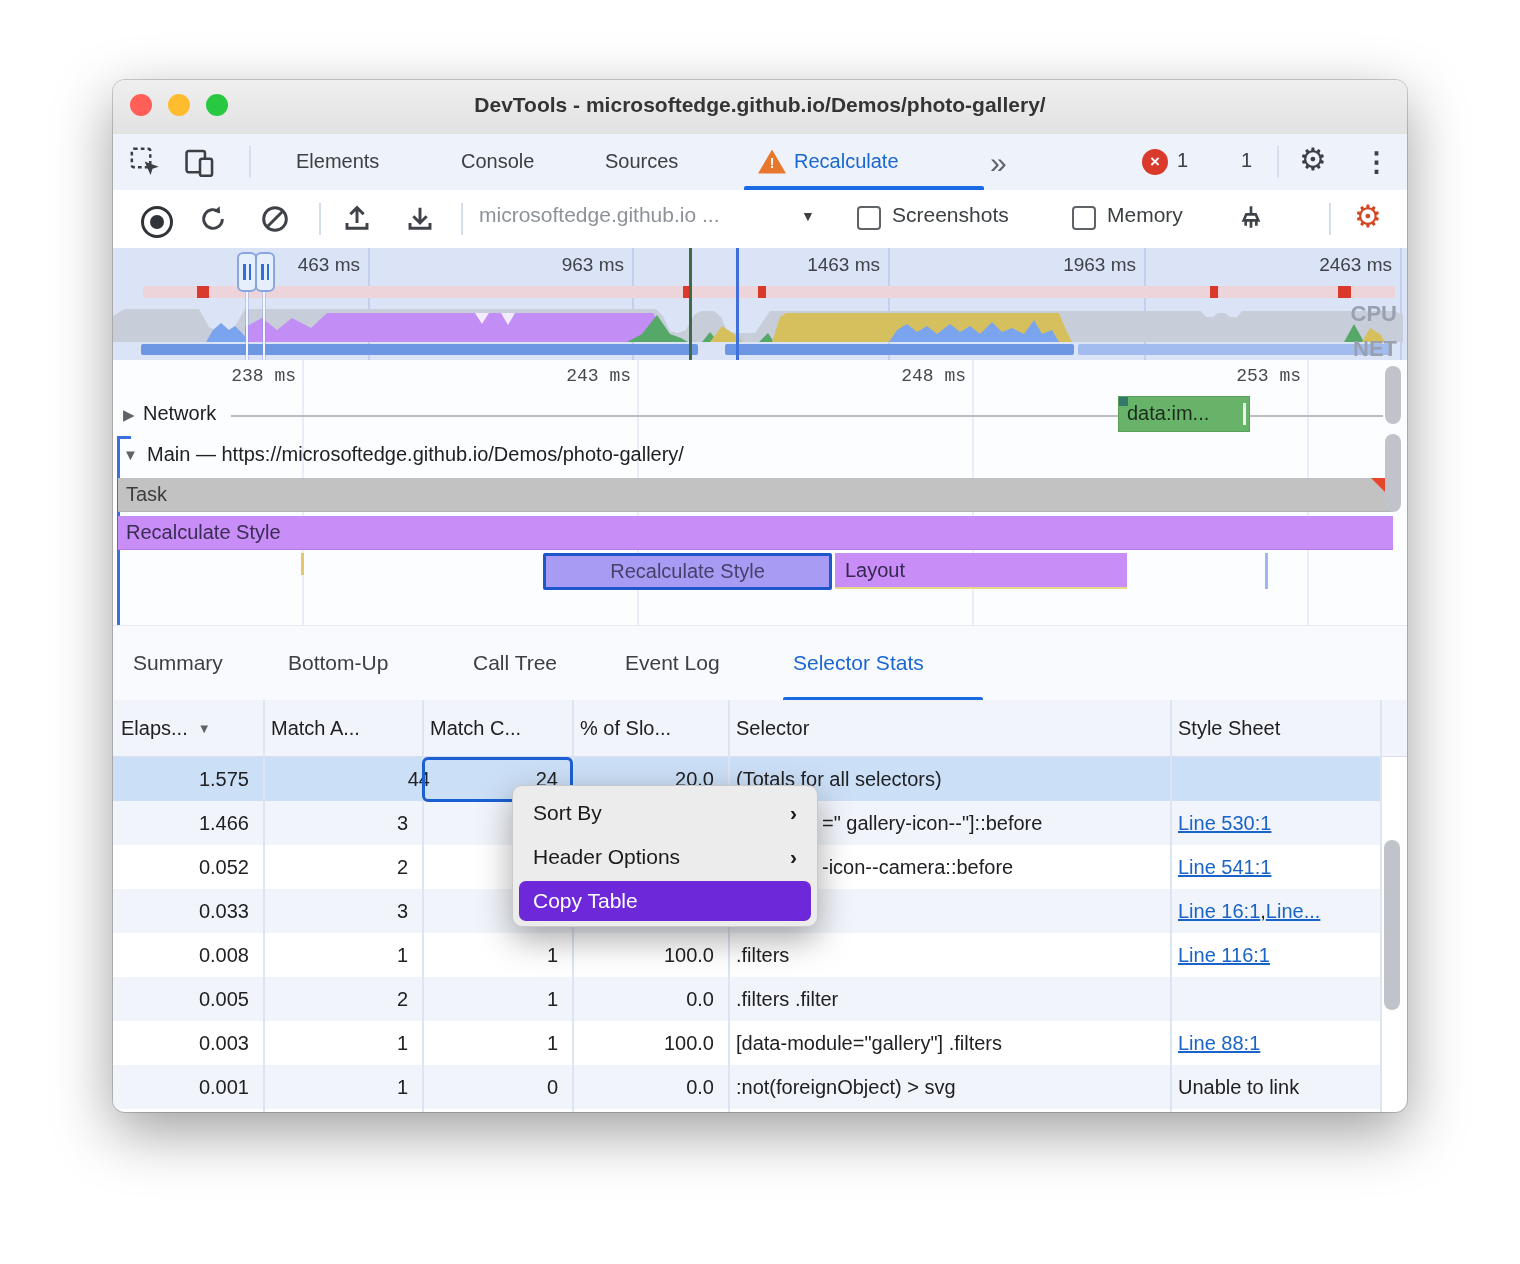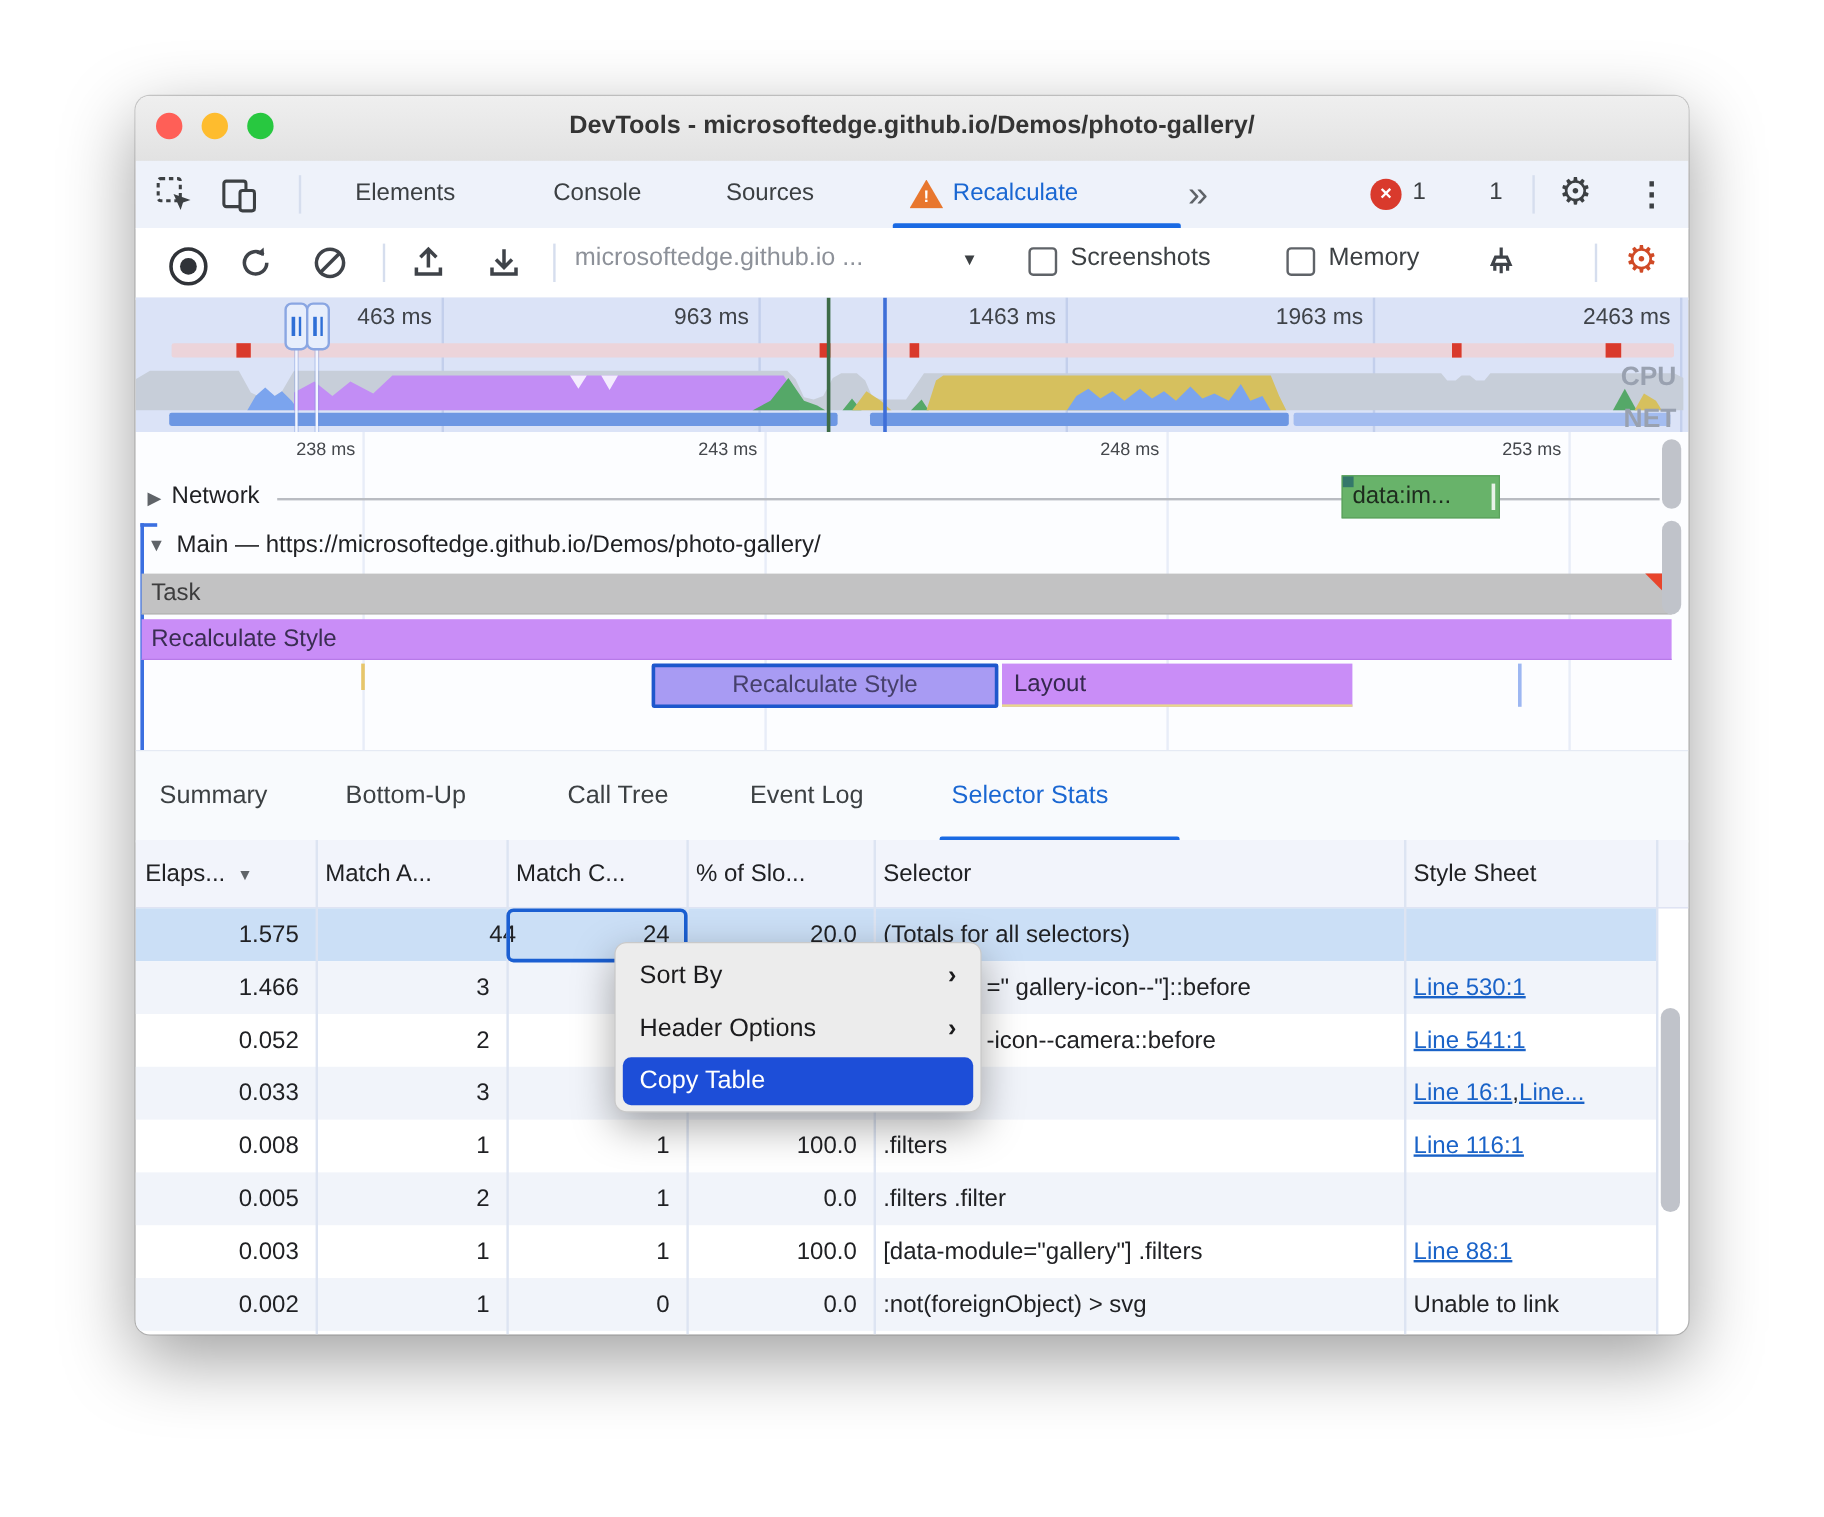--- a/index.html
+++ b/index.html
@@ -54,21 +54,21 @@
   .ov-right-label{position:absolute;right:10px;font-weight:bold;color:#99a1b0;font-size:22px;}
   .net-bar{position:absolute;top:96px;height:11px;border-radius:2px;}
   .handle{position:absolute;top:4px;width:16px;height:36px;background:#e7eefc;border:2px solid #8aa6e2;
     border-radius:6px;display:flex;align-items:center;justify-content:center;gap:3px;}
   .handle i{display:block;width:2.5px;height:16px;background:#2f6fd6;}
   .sel-line{position:absolute;top:40px;bottom:0;width:2px;background:#f2f6ff;box-shadow:0 0 0 1px rgba(120,150,220,.35);}
   .marker{position:absolute;top:0;bottom:0;width:3px;}
   
   #flame{position:absolute;left:0;top:280px;width:100%;height:265px;background:#fcfdff;}
   .fl-grid{position:absolute;top:0;height:265px;width:2px;background:#e8edf8;}
-  .fl-tick{position:absolute;top:6px;width:160px;text-align:right;font-size:15px;color:#45484d;}
+  .fl-tick{position:absolute;top:6px;width:160px;text-align:right;font-size:18px;color:#45484d;font-family:Liberation Mono, monospace;}
   #net-line{position:absolute;left:118px;top:55px;width:1152px;height:2px;background:#b9bcc2;}
   #net-row-label{position:absolute;left:30px;top:42px;font-size:20px;color:#202124;}
   .disc{position:absolute;font-size:15px;color:#5f6368;}
   #net-block{position:absolute;left:1005px;top:36px;width:132px;height:36px;background:#68b36a;
     border:1px solid #5aa05c;box-sizing:border-box;}
   #net-block .corner{position:absolute;left:0;top:0;width:9px;height:9px;background:#34776b;}
   #net-block .cap{position:absolute;right:3px;top:6px;width:3px;height:22px;background:#e8f2e8;}
   #net-block .lbl{position:absolute;left:8px;top:5px;font-size:20px;color:#1d2b1d;}
   #main-row-label{position:absolute;left:34px;top:83px;font-size:20px;color:#202124;}
   #main-left-line{position:absolute;left:4px;top:76px;width:3px;height:189px;background:#3b6fe0;}
@@ -109,21 +109,21 @@
   #selcell{position:absolute;left:309px;top:677px;width:151px;height:45px;border:3px solid #1b5fd2;
     border-radius:6px;box-sizing:border-box;z-index:3;}
   #tbl-scroll{position:absolute;left:1271px;top:760px;width:16px;height:170px;background:#c0c3ca;border-radius:8px;z-index:2;}
   
   #ctxmenu{position:absolute;left:399px;top:705px;width:306px;height:142px;background:#ececec;
     border:1px solid #c9c9c9;border-radius:10px;box-shadow:0 12px 34px rgba(0,0,0,.34);z-index:10;
     padding-top:5px;box-sizing:border-box;}
   .mitem{position:relative;height:44px;display:flex;align-items:center;font-size:21px;color:#1b1b1d;
     padding:0 20px;}
   .mitem .chv{position:absolute;right:20px;font-size:21px;color:#1b1b1d;font-weight:bold;}
-  .mitem.hl{height:40px;margin:2px 6px 0 6px;background:#1d4ed8;border-radius:7px;color:#fff;
+  .mitem.hl{height:40px;margin:2px 6px 0 6px;background:#6d28d9;border-radius:7px;color:#fff;
     padding:0 14px;}
   .redtri{position:absolute;width:0;height:0;border-top:22px solid #e8452c;border-left:22px solid transparent;}
   svg{display:block;}
 </style>
 </head>
 <body>
 
 <div id="canvas">
  <div id="win">
 
@@ -449,21 +449,21 @@
           <div class="tcell num" style="left: 309px; width: 150px;">1</div>
           <div class="tcell num" style="left: 459px; width: 156px;">100.0</div>
           <div class="tcell txt" style="left: 615px; width: 442px;">
             <span>[data-module="gallery"] .filters</span>
           </div>
           <div class="tcell txt" style="left: 1057px; width: 210px;">
             <span class="sheet-link">Line 88:1</span>
           </div>
         </div>
         <div class="trow striped" style="top: 308px;">
-          <div class="tcell num" style="left: 0px; width: 150px;">0.002</div>
+          <div class="tcell num" style="left: 0px; width: 150px;">0.001</div>
           <div class="tcell num" style="left: 150px; width: 159px;">1</div>
           <div class="tcell num" style="left: 309px; width: 150px;">0</div>
           <div class="tcell num" style="left: 459px; width: 156px;">0.0</div>
           <div class="tcell txt" style="left: 615px; width: 442px;">
             <span>:not(foreignObject) &gt; svg</span>
           </div>
           <div class="tcell txt" style="left: 1057px; width: 210px;">
             <span class="sheet-plain">Unable to link</span>
           </div>
         </div>

